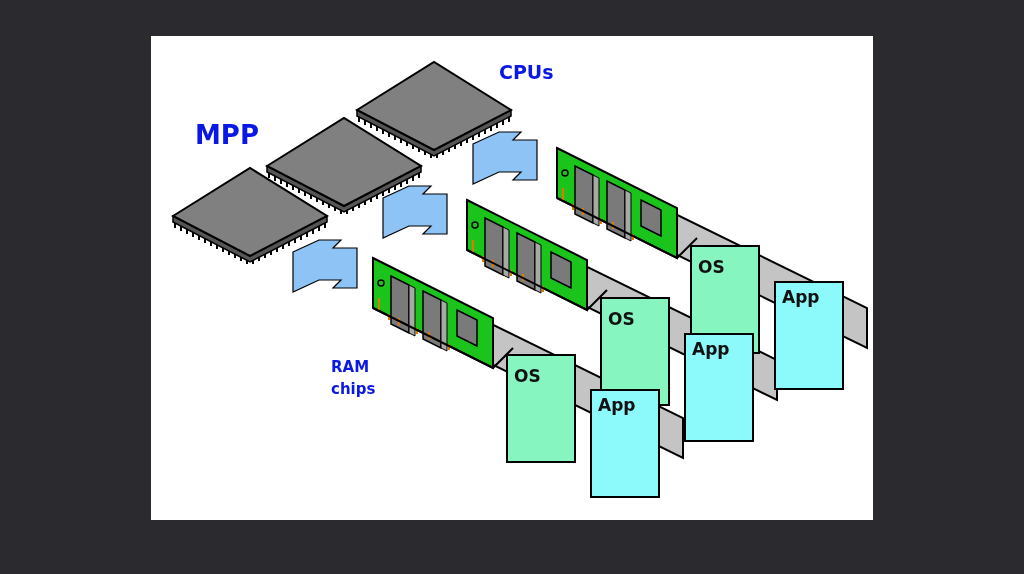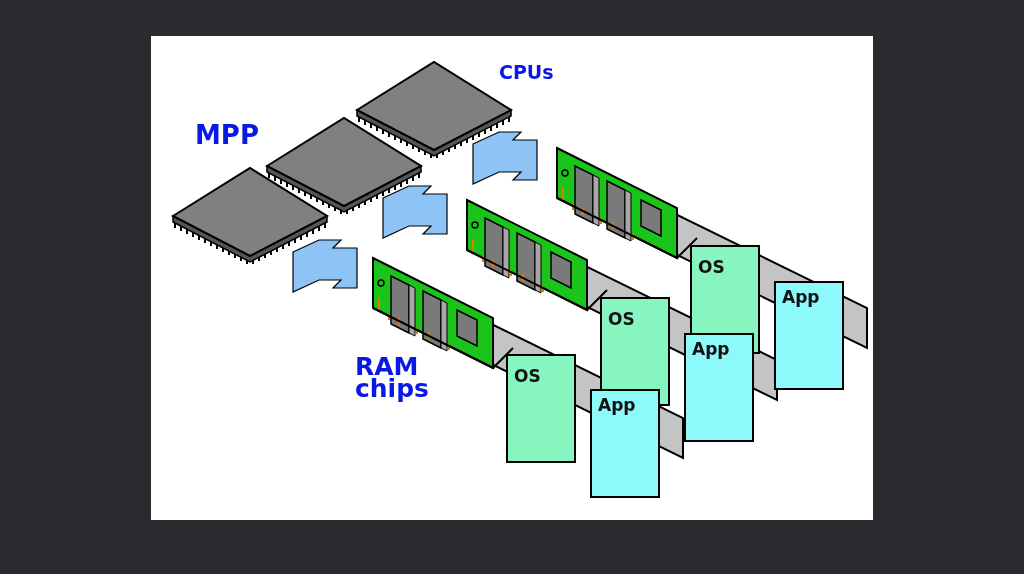--- a/index.html
+++ b/index.html
@@ -8,21 +8,21 @@
   .label{position:absolute;color:#0a18e6;font-weight:bold;font-family:"DejaVu Sans",sans-serif;}
   svg{position:absolute;left:0;top:0;}
   .svgtext{font-family:"DejaVu Sans",sans-serif;font-weight:bold;fill:#111;}
 </style>
 </head>
 <body>
 
 <div class="slide">
   <div class="label" style="left:19px;top:84px;font-size:26px;margin-left:25px;">MPP</div>
   <div class="label" style="left:348px;top:25px;font-size:19px;text-align:right;">CPUs</div>
-  <div class="label" style="left:204px;top:320px;font-size:25px;line-height:22px;">
+  <div class="label" style="left:180px;top:320px;font-size:15px;line-height:22px;">
     <div>RAM</div>
     <div>chips</div>
   </div>
 
   <svg width="722" height="484" viewBox="0 0 722 484">
     <defs>
       <g id="cpu-chip">
 
         <g stroke="#000" stroke-width="2">
           <line x1="2" y1="52" x2="2" y2="60"></line>

